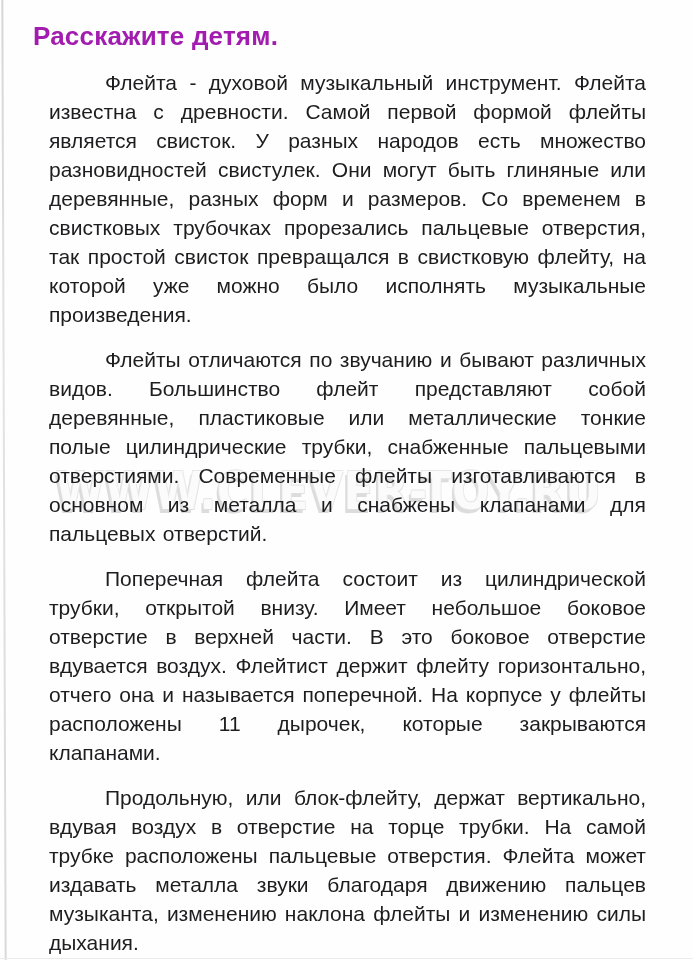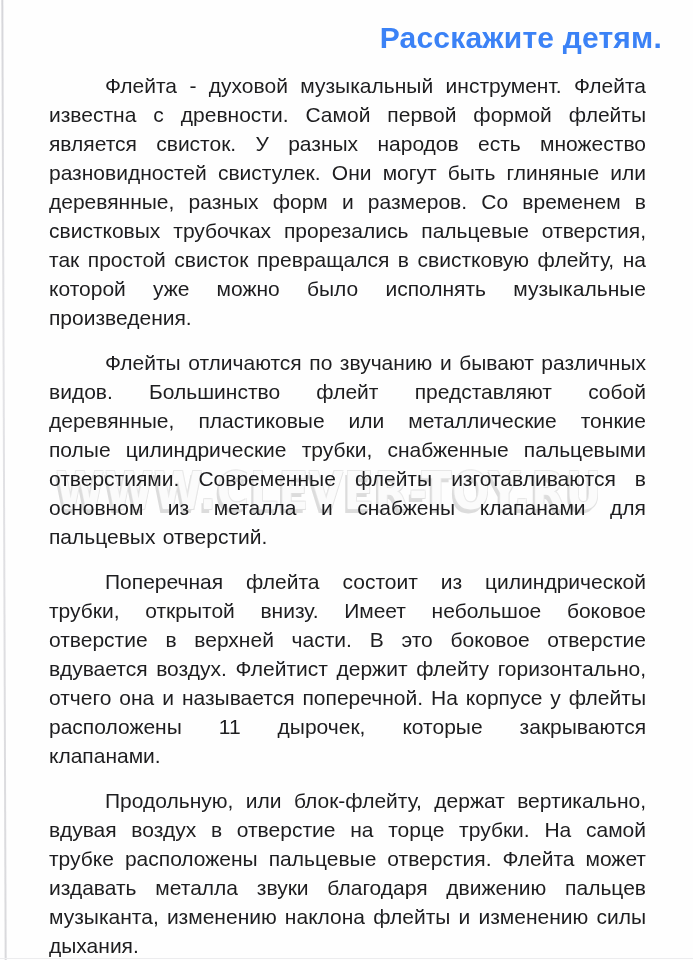--- a/index.html
+++ b/index.html
@@ -60,25 +60,24 @@
   .content {
     position: absolute;
     z-index: 2;
     left: 33px;
     right: 31px;
     top: 21px;
     color: #1d1d1f;
   }
   .title {
     margin: 0 0 7px 0;
-    font-size: 30px;
+    font-size: 26px;
     font-weight: 700;
     letter-spacing: 0.2px;
-    color: #3b82f6;
-    text-align: right;
+    color: #a21caf;
   }
   .para {
     margin: 16px;
     font-size: 21px;
     line-height: 29px;
     text-align: justify;
     text-indent: 56px;
     word-spacing: 1.5px;
     color: #1d1d1f;
   }

